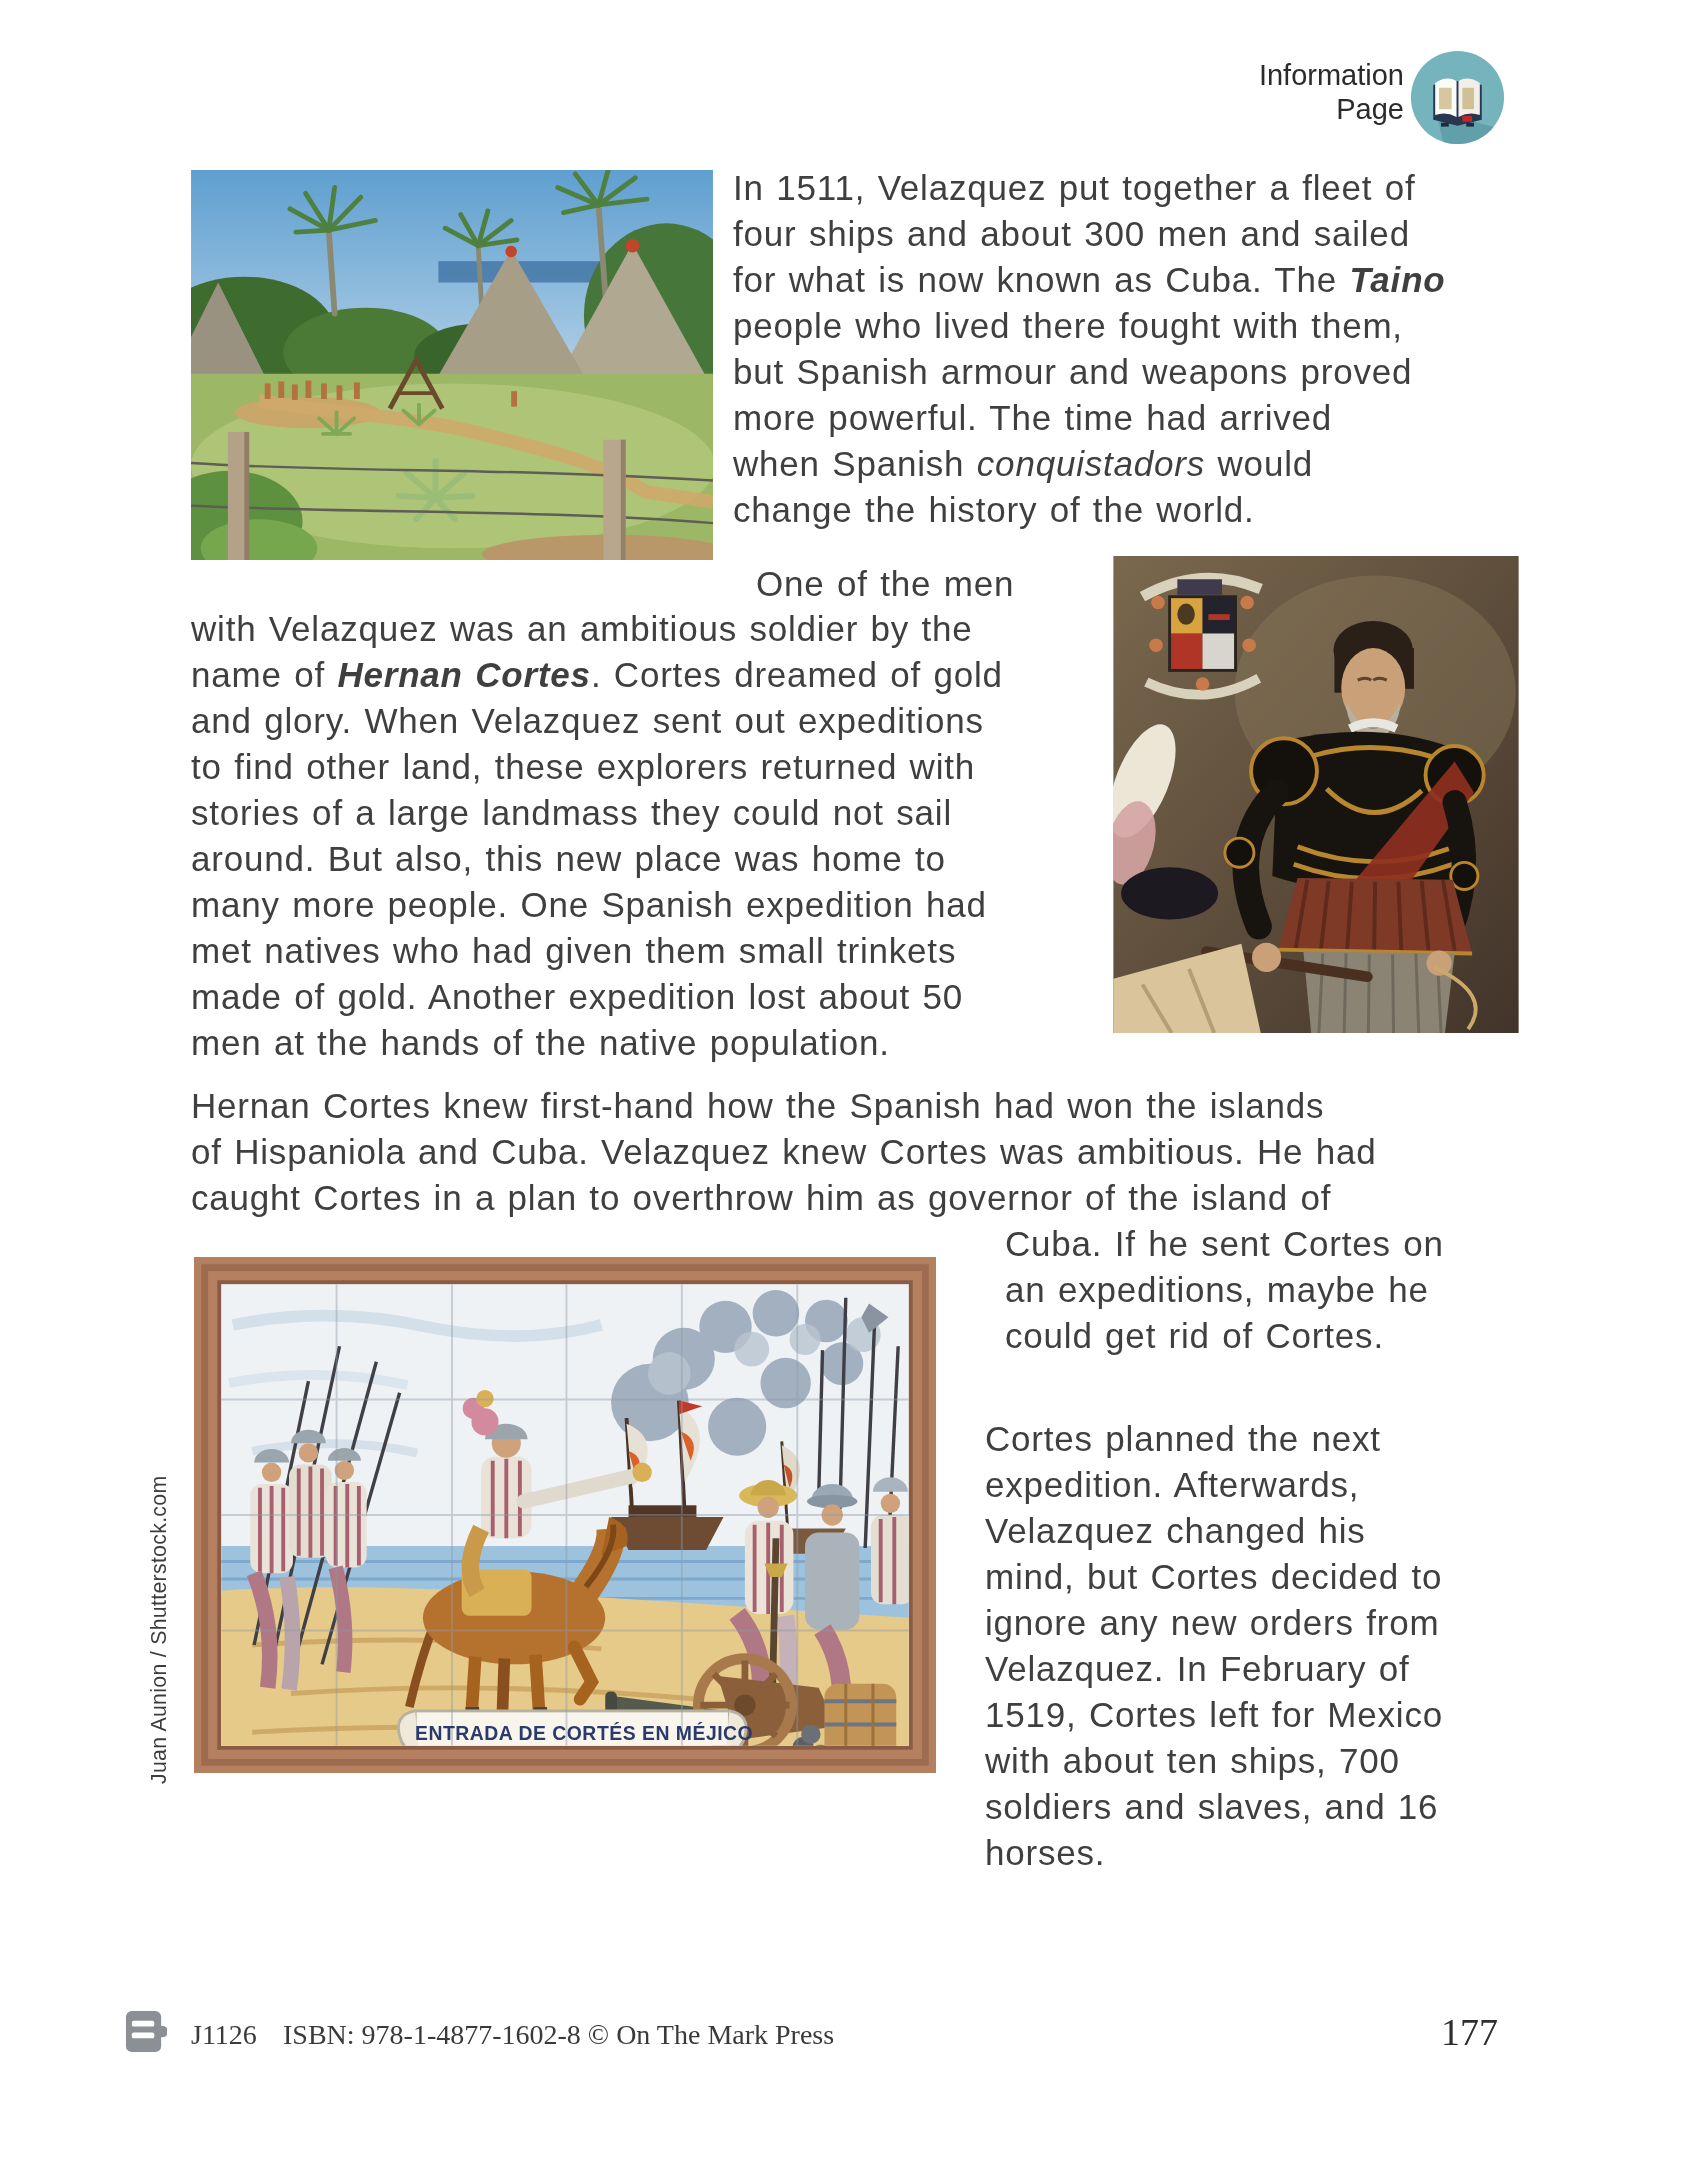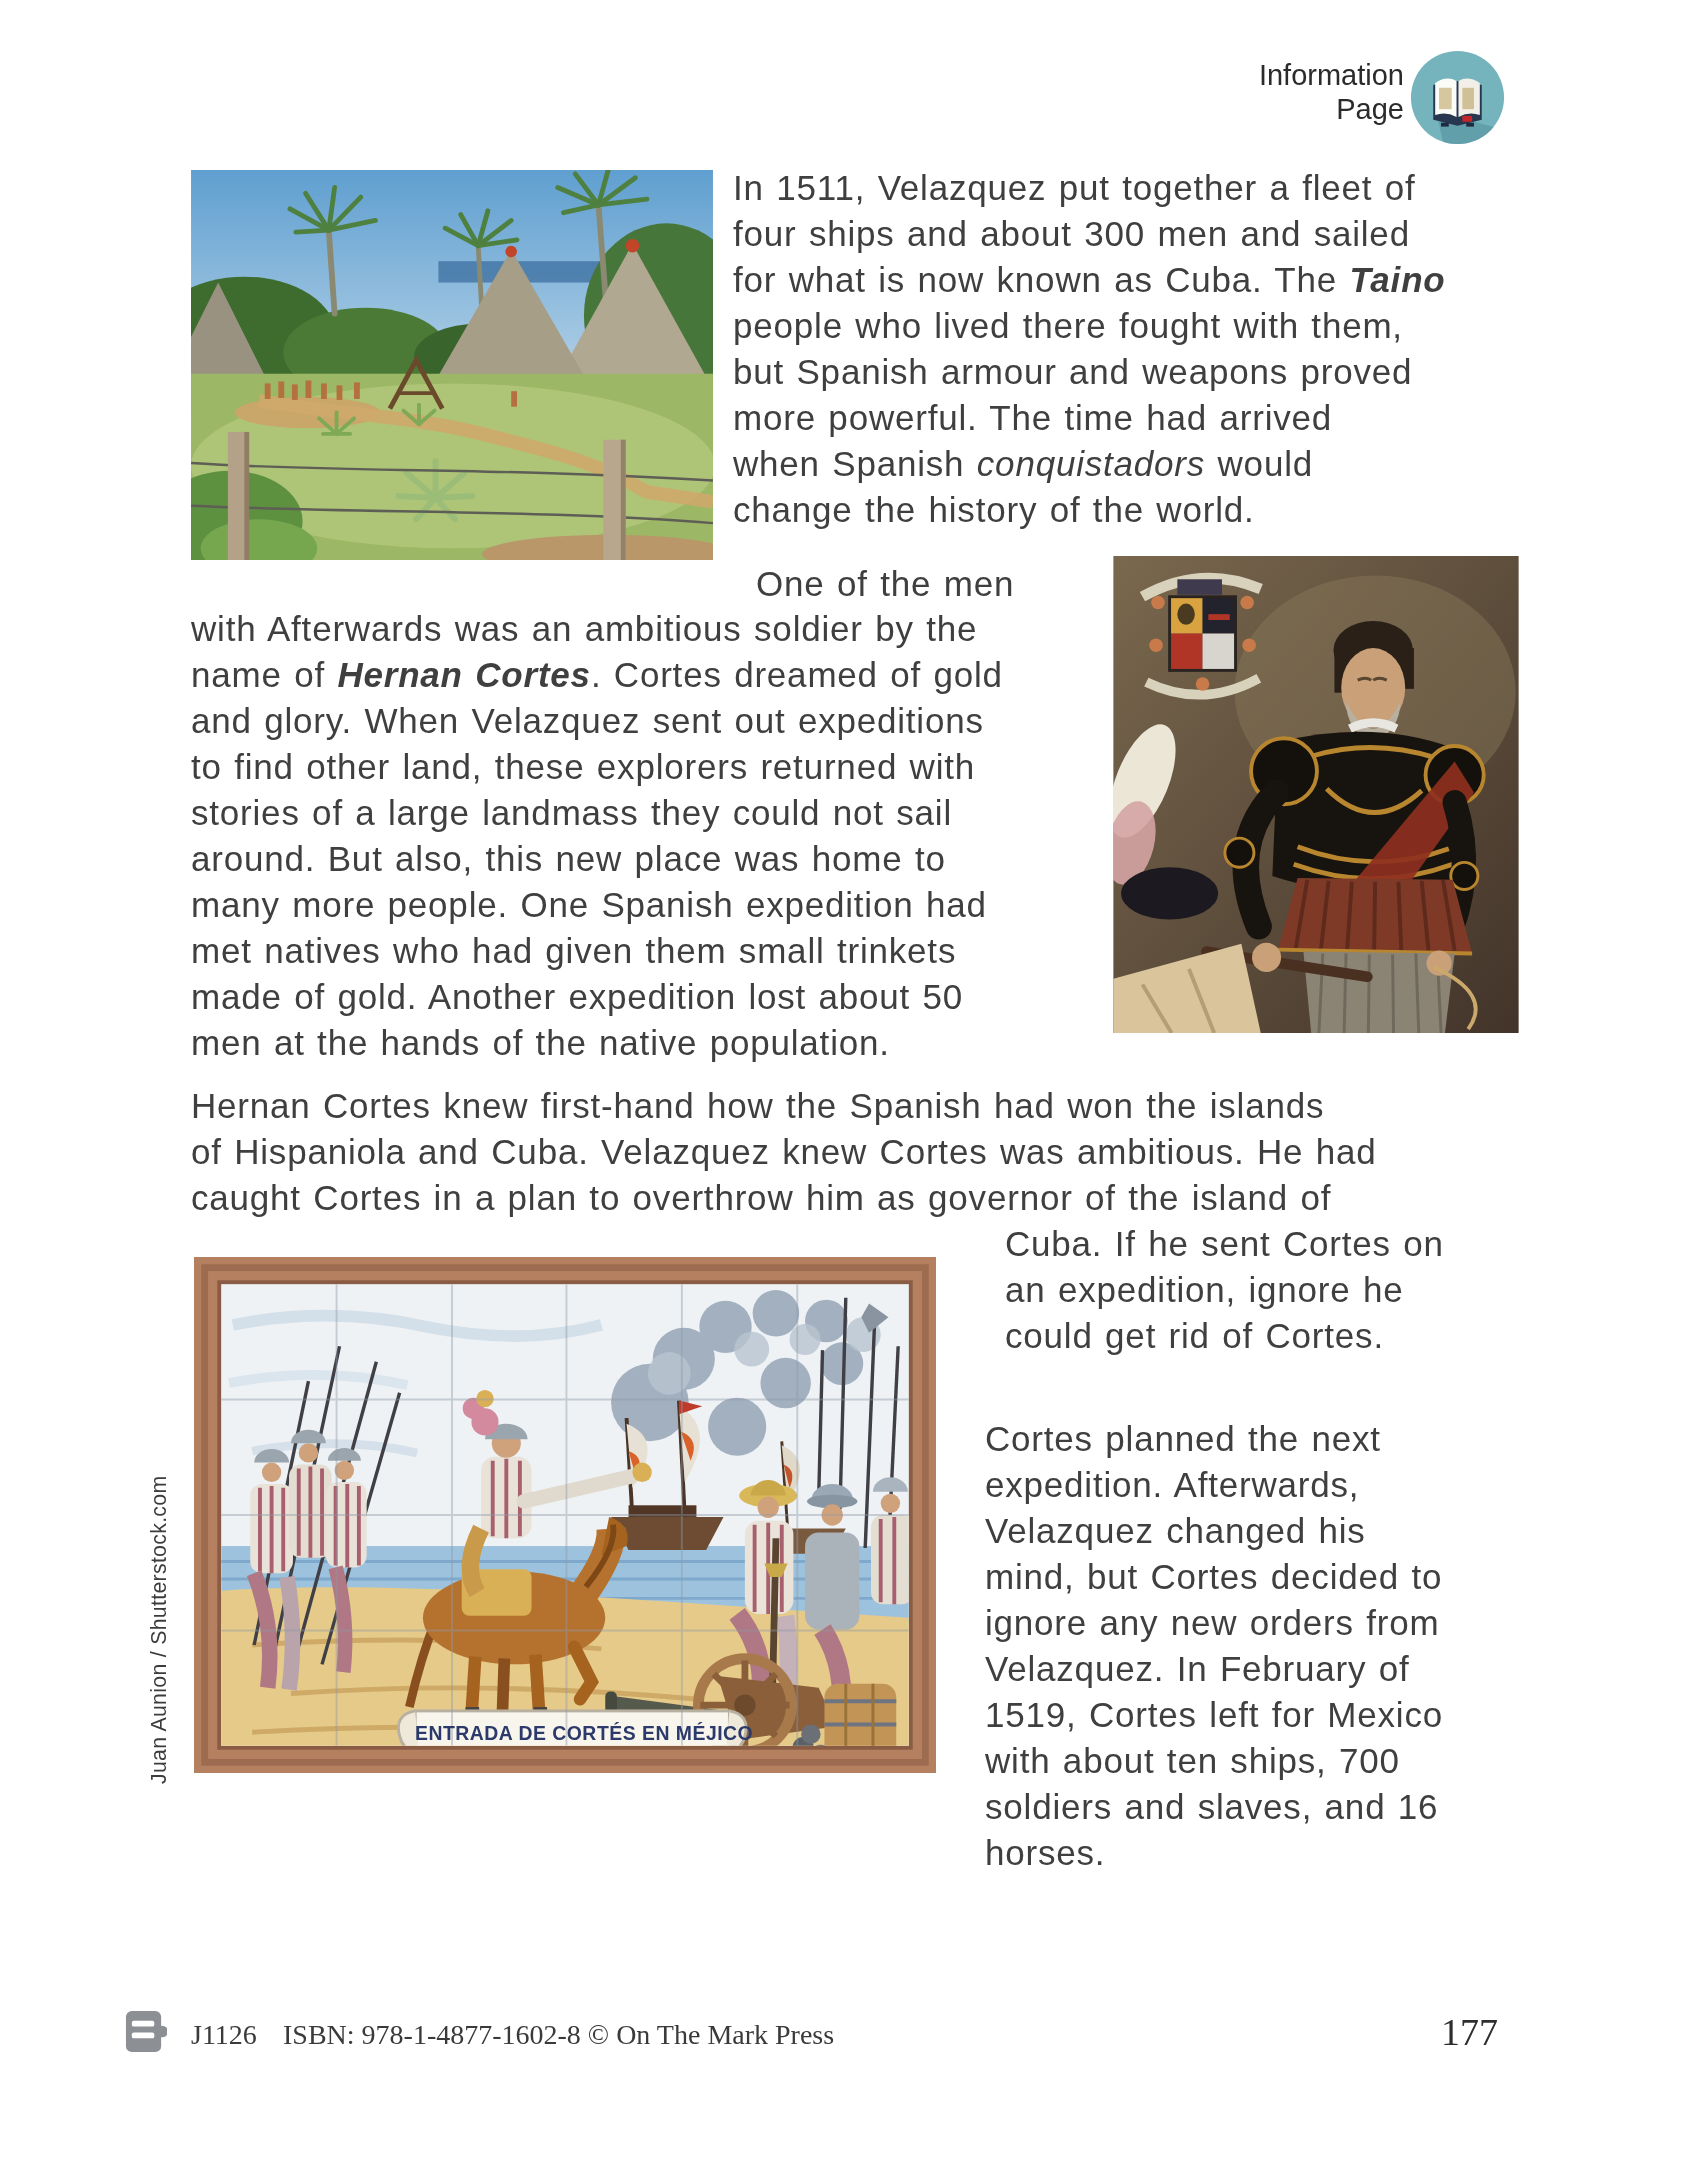--- a/index.html
+++ b/index.html
@@ -215,21 +215,21 @@
     <div class="tline"><span>more powerful. The time had arrived</span></div>
     <div class="tline"><span>when Spanish </span><span class="i">conquistadors</span><span> would</span></div>
     <div class="tline"><span>change the history of the world.</span></div>
   </div>
 
 <div id="p2-intro" class="abs textblock">
   <div class="tline"><span>One of the men</span></div>
 </div>
 
 <div id="p2" class="abs textblock">
-    <div class="tline"><span>with Afterwards was an ambitious soldier by the</span></div>
+    <div class="tline"><span>with Velazquez was an ambitious soldier by the</span></div>
     <div class="tline"><span>name of </span><span class="bi">Hernan Cortes</span><span>. Cortes dreamed of gold</span></div>
     <div class="tline"><span>and glory. When Velazquez sent out expeditions</span></div>
     <div class="tline"><span>to find other land, these explorers returned with</span></div>
     <div class="tline"><span>stories of a large landmass they could not sail</span></div>
     <div class="tline"><span>around. But also, this new place was home to</span></div>
     <div class="tline"><span>many more people. One Spanish expedition had</span></div>
     <div class="tline"><span>met natives who had given them small trinkets</span></div>
     <div class="tline"><span>made of gold. Another expedition lost about 50</span></div>
     <div class="tline"><span>men at the hands of the native population.</span></div>
   </div>
@@ -323,21 +323,21 @@
   </svg>
 </div>
 
 <div id="p3" class="abs textblock">
     <div class="tline"><span>Hernan Cortes knew first-hand how the Spanish had won the islands</span></div>
     <div class="tline"><span>of Hispaniola and Cuba. Velazquez knew Cortes was ambitious. He had</span></div>
     <div class="tline"><span>caught Cortes in a plan to overthrow him as governor of the island of</span></div>
   </div>
 <div id="p3b" class="abs textblock">
     <div class="tline"><span>Cuba. If he sent Cortes on</span></div>
-    <div class="tline"><span>an expedition, ignore he</span></div>
+    <div class="tline"><span>an expeditions, maybe he</span></div>
     <div class="tline"><span>could get rid of Cortes.</span></div>
   </div>
 <div id="p4" class="abs textblock">
     <div class="tline"><span>Cortes planned the next</span></div>
     <div class="tline"><span>expedition. Afterwards,</span></div>
     <div class="tline"><span>Velazquez changed his</span></div>
     <div class="tline"><span>mind, but Cortes decided to</span></div>
     <div class="tline"><span>ignore any new orders from</span></div>
     <div class="tline"><span>Velazquez. In February of</span></div>
     <div class="tline"><span>1519, Cortes left for Mexico</span></div>

